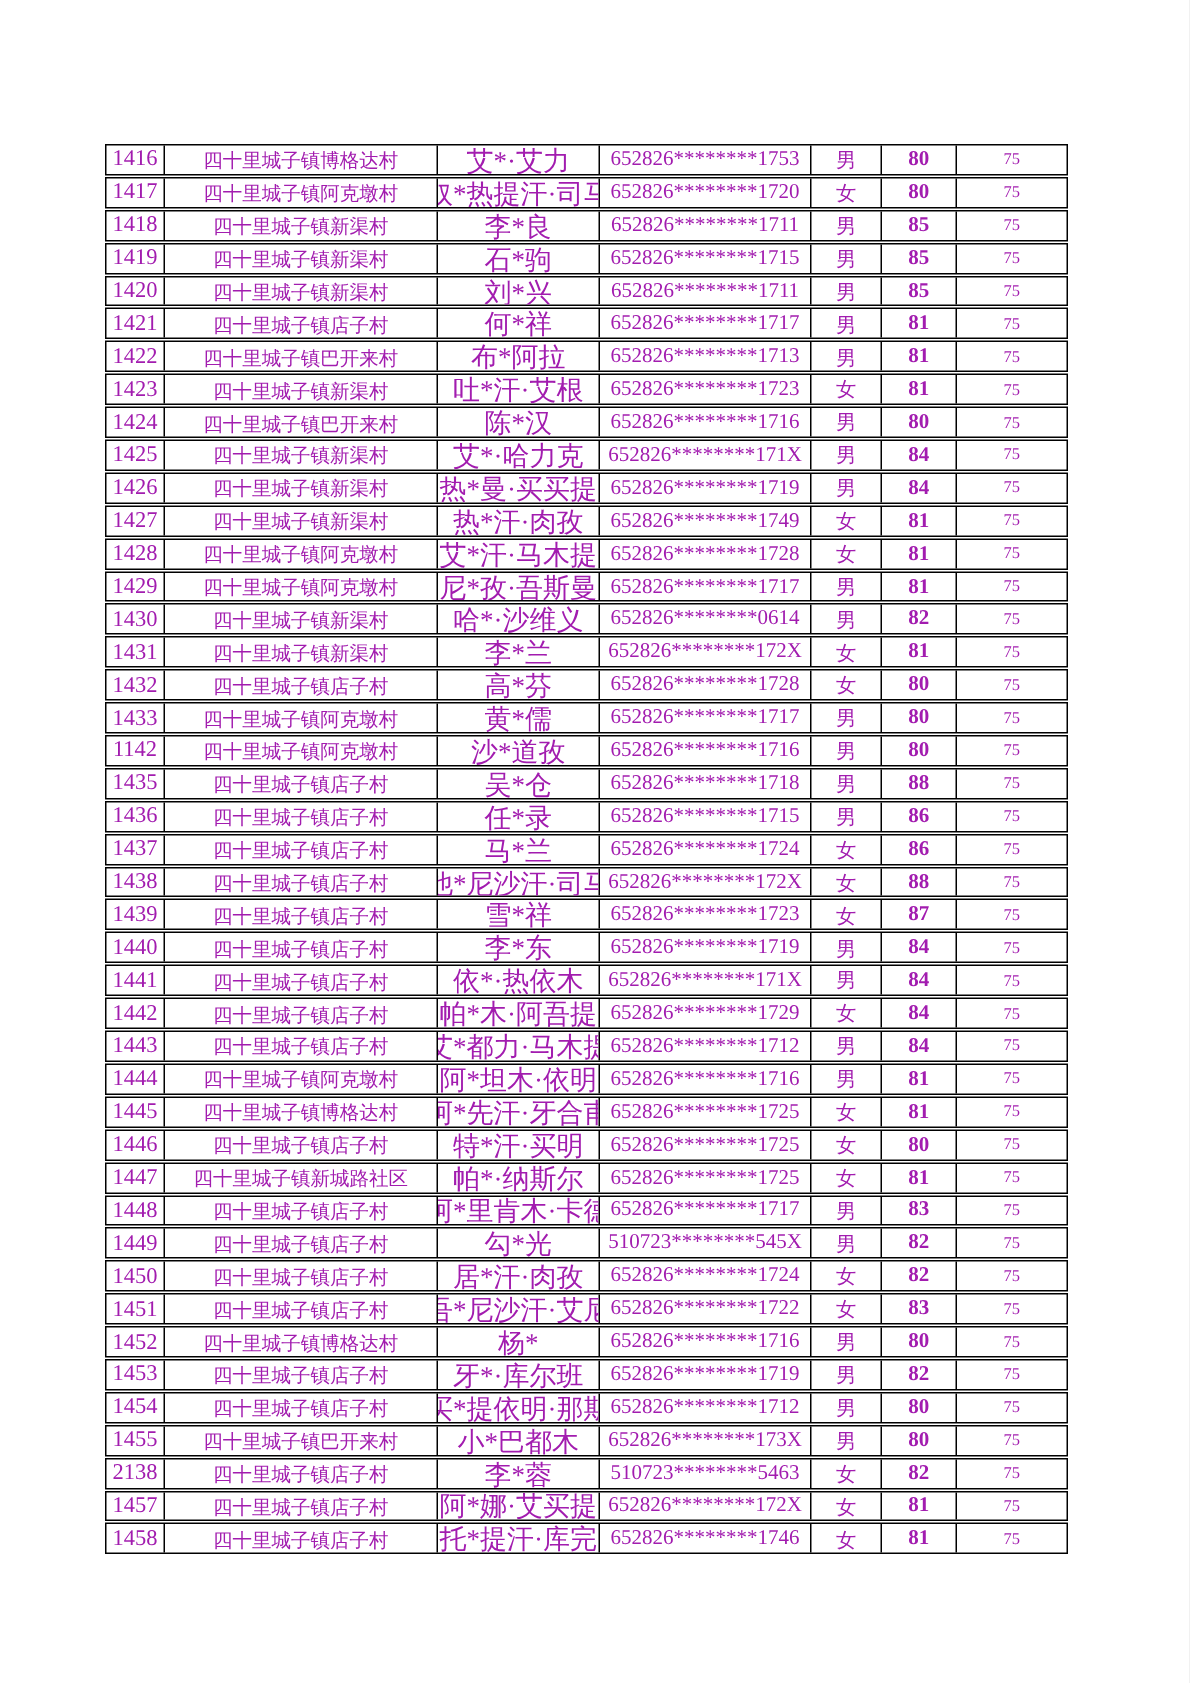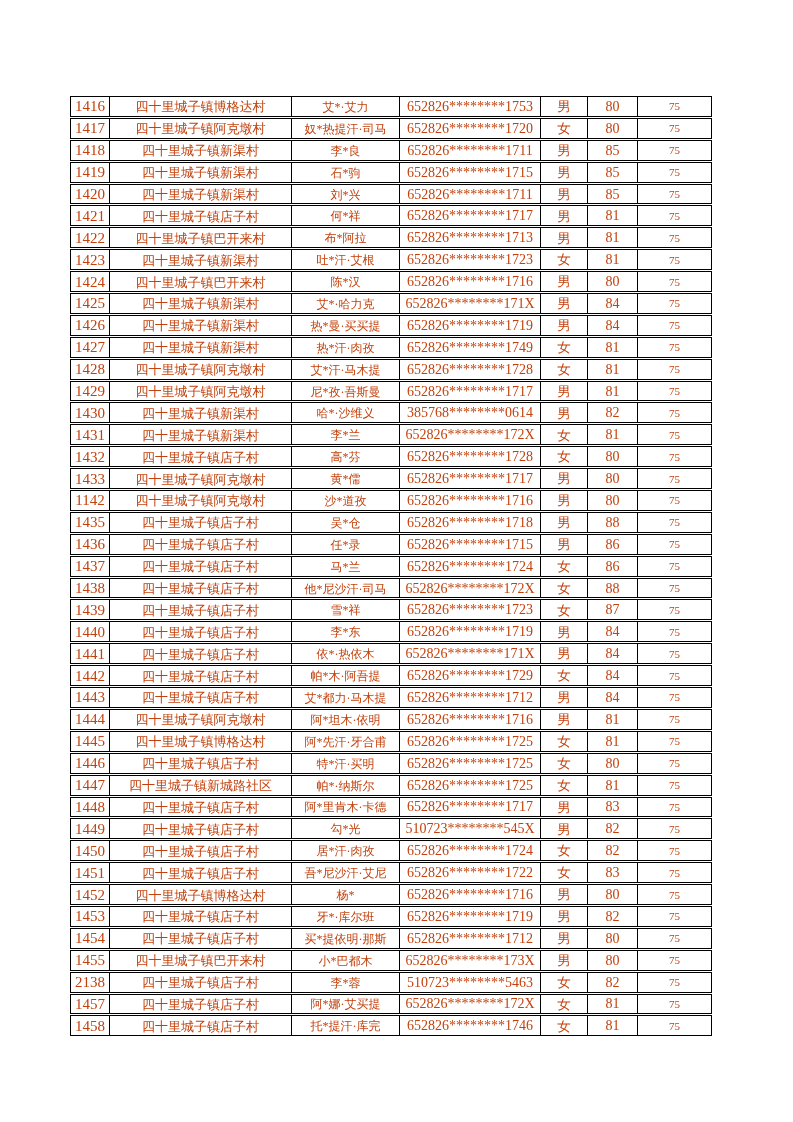--- a/index.html
+++ b/index.html
@@ -7,21 +7,21 @@
     padding: 0;
     background: #e8e8e8;
   }
   .page {
     position: relative;
     width: 793px;
     height: 1122px;
     margin: 0 auto;
     background: #ffffff;
     font-family: "Liberation Serif", "DejaVu Serif", serif;
-    color: #c2410c;
+    color: #a21caf;
     overflow: hidden;
   }
   .roster-table {
     position: absolute;
     left: 70px;
     top: 96px;
     width: 642px;
   }
   .row {
     display: flex;
@@ -39,24 +39,24 @@
     justify-content: center;
     border-right: 1px solid #000000;
     overflow: hidden;
     white-space: nowrap;
     line-height: 1;
     padding-top: 1px;
   }
   .cell:last-child { border-right: none; }
   .c-no      { width: 39px;  font-size: 15px; }
   .c-village { width: 182px; font-size: 13px; }
-  .c-name    { width: 108px; font-size: 12px; }
+  .c-name    { width: 108px; font-size: 18px; }
   .c-id      { width: 141px; font-size: 14px; }
   .c-gender  { width: 47px;  font-size: 13.5px; }
-  .c-s1      { width: 50px;  font-size: 14px; }
+  .c-s1      { width: 50px;  font-size: 14px; font-weight: bold; }
   .c-s2      { width: 73px;  font-size: 11px; }
 </style>
 </head>
 <body>
 
 <div class="page">
   <div class="roster-table" id="roster-table">
       <div class="row">
         <div class="cell c-no">1416</div>
         <div class="cell c-village">四十里城子镇博格达村</div>
@@ -180,21 +180,21 @@
         <div class="cell c-name">尼*孜·吾斯曼</div>
         <div class="cell c-id">652826********1717</div>
         <div class="cell c-gender">男</div>
         <div class="cell c-s1">81</div>
         <div class="cell c-s2">75</div>
       </div>
       <div class="row">
         <div class="cell c-no">1430</div>
         <div class="cell c-village">四十里城子镇新渠村</div>
         <div class="cell c-name">哈*·沙维义</div>
-        <div class="cell c-id">385768********0614</div>
+        <div class="cell c-id">652826********0614</div>
         <div class="cell c-gender">男</div>
         <div class="cell c-s1">82</div>
         <div class="cell c-s2">75</div>
       </div>
       <div class="row">
         <div class="cell c-no">1431</div>
         <div class="cell c-village">四十里城子镇新渠村</div>
         <div class="cell c-name">李*兰</div>
         <div class="cell c-id">652826********172X</div>
         <div class="cell c-gender">女</div>

